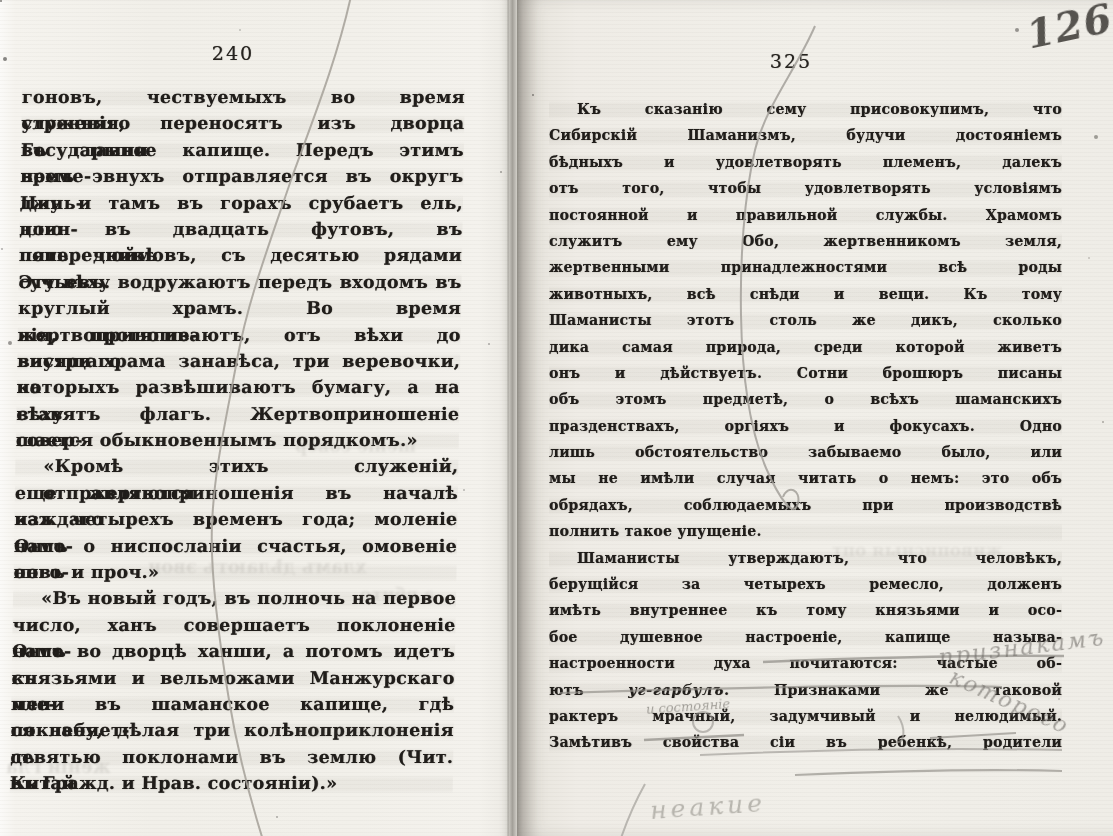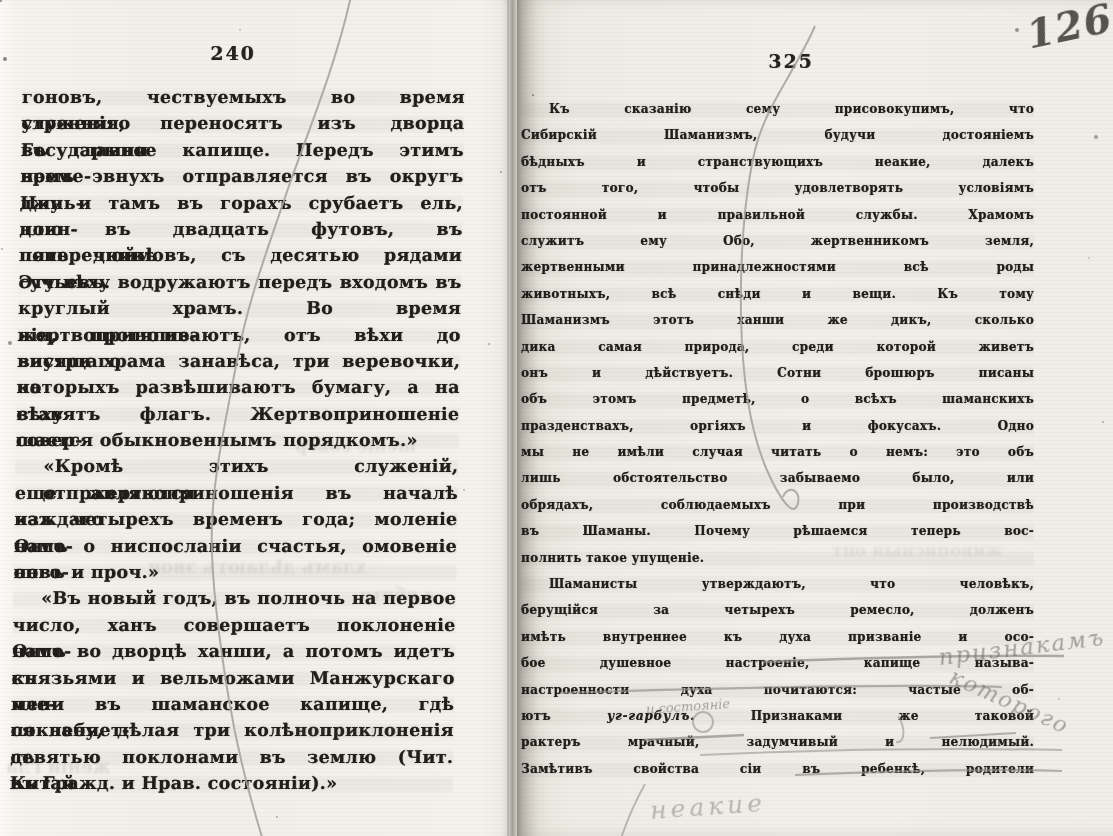--- a/index.html
+++ b/index.html
@@ -22,28 +22,28 @@
   }
   .page::after{ 
     content:"";position:absolute;inset:0;pointer-events:none;
     background:repeating-linear-gradient(180deg,rgba(120,114,102,.045) 0 1px,transparent 1px 4px);
   }
   .gutter{position:absolute;left:507px;top:0;width:12px;height:836px;
     background:linear-gradient(90deg,rgba(100,96,88,.15),rgba(84,80,72,.5) 45%,rgba(160,156,148,.15));}
   
   .pagenum{
     position:absolute;width:200px;text-align:center;
-    font-size:19px;font-weight:bold;letter-spacing:2px;color:#26231f;
+    font-size:19px;font-weight:normal;letter-spacing:2px;color:#26231f;
     text-shadow:.3px .3px .7px rgba(35,32,28,.6);
   }
   .pagenum-left{left:133px;top:42px;}
   .pagenum-right{left:691px;top:50px;}
   .textblock{position:absolute;color:#201d1a;}
   .textblock-left{left:22px;top:84px;width:443px;transform:skewX(-1deg);transform-origin:top left;font-size:17.5px;}
-  .textblock-right{left:521px;top:96px;width:513px;font-size:12px;}
+  .textblock-right{left:549px;top:96px;width:513px;font-size:14px;}
   .line{
     height:26.4px;line-height:26.4px;font-weight:bold;letter-spacing:.3px;
     text-align:justify;text-align-last:justify;white-space:normal;overflow:visible;
     text-shadow:.35px .35px .7px rgba(32,29,25,.65);
     background:linear-gradient(180deg,transparent 18%,rgba(85,79,66,.05) 34%,rgba(85,79,66,.05) 74%,transparent 88%);
   }
   .line.ind{padding-left:28px;}
   .line.end{text-align:left;text-align-last:left;}
   .line i{letter-spacing:.8px;}
   
@@ -112,39 +112,38 @@
       <div class="line">намъ во дворцѣ ханши, а потомъ идетъ съ</div>
       <div class="line">князьями и вельможами Манжурскаго пле-</div>
       <div class="line">мени въ шаманское капище, гдѣ покланяет-</div>
       <div class="line">ся небу, дѣлая три колѣноприклоненія съ</div>
       <div class="line">девятью поклонами въ землю (Чит. Китай</div>
       <div class="line end">въ Гражд. и Нрав. состояніи).»</div>
     </div>
   <div class="textblock textblock-right">
       <div class="line ind">Къ сказанію сему присовокупимъ, что</div>
       <div class="line">Сибирскій Шаманизмъ, будучи достояніемъ</div>
-      <div class="line">бѣдныхъ и странствующихъ неакие, далекъ</div>
+      <div class="line">бѣдныхъ и удовлетворять племенъ, далекъ</div>
       <div class="line">отъ того, чтобы удовлетворять условіямъ</div>
       <div class="line">постоянной и правильной службы. Храмомъ</div>
       <div class="line">служитъ ему Обо, жертвенникомъ земля,</div>
       <div class="line">жертвенными принадлежностями всѣ роды</div>
       <div class="line">животныхъ, всѣ снѣди и вещи. Къ тому</div>
-      <div class="line">Шаманизмъ этотъ ханши же дикъ, сколько</div>
+      <div class="line">Шаманисты этотъ столь же дикъ, сколько</div>
       <div class="line">дика самая природа, среди которой живетъ</div>
       <div class="line">онъ и дѣйствуетъ. Сотни брошюръ писаны</div>
       <div class="line">объ этомъ предметѣ, о всѣхъ шаманскихъ</div>
       <div class="line">празденствахъ, оргіяхъ и фокусахъ. Одно</div>
+      <div class="line">лишь обстоятельство забываемо было, или</div>
       <div class="line">мы не имѣли случая читать о немъ: это объ</div>
-      <div class="line">лишь обстоятельство забываемо было, или</div>
       <div class="line">обрядахъ, соблюдаемыхъ при производствѣ</div>
-      <div class="line">въ Шаманы. Почему рѣшаемся теперь вос-</div>
       <div class="line end">полнить такое упущеніе.</div>
       <div class="line ind">Шаманисты утверждаютъ, что человѣкъ,</div>
       <div class="line">берущійся за четырехъ ремесло, долженъ</div>
-      <div class="line">имѣть внутреннее къ духа призваніе и осо-</div>
+      <div class="line">имѣть внутреннее къ тому князьями и осо-</div>
       <div class="line">бое душевное настроеніе, капище называ-</div>
       <div class="line">настроенности духа почитаются: частые об-</div>
       <div class="line">ютъ <i>уг-гарбулъ</i>. Признаками же таковой</div>
       <div class="line">рактеръ мрачный, задумчивый и нелюдимый.</div>
       <div class="line">Замѣтивъ свойства сіи въ ребенкѣ, родители</div>
     </div>
 
   <div class="ghost g1">шеніе совер</div>
   <div class="ghost g2">хламъ дѣлаютъ эвон</div>
   <div class="ghost g3">а вбито</div>

